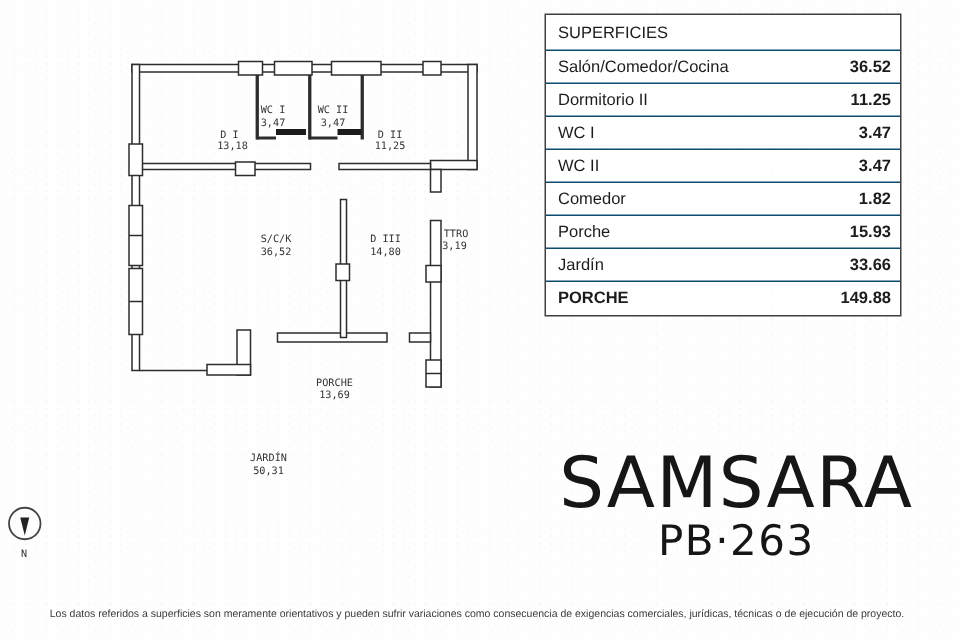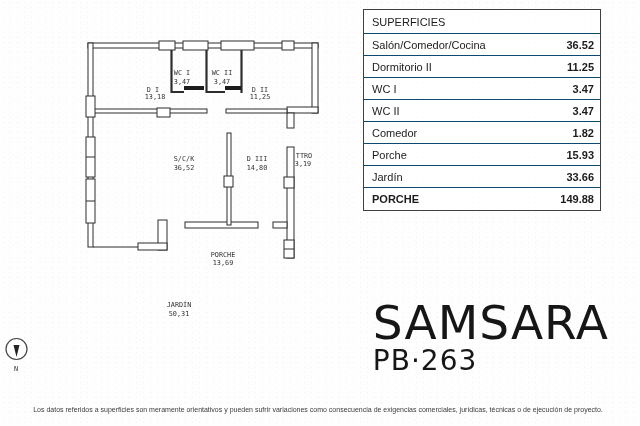--- a/index.html
+++ b/index.html
@@ -31,21 +31,21 @@
   .surf-row {
     display:flex; justify-content:space-between; align-items:center;
     height:22px; padding:0 6px 0 8px;
     border-top:1px solid #0c4a6e;
   }
   .surf-row.header { height:23px; border-top:none; }
   .surf-row.total  { height:23px; font-weight:bold; }
   .surf-row .val { text-align:right;font-weight:bold; }
 
   
-  .branding { position:absolute; right:31px; top:299px; text-align:left; color:#161616; }
+  .branding { position:absolute; right:31px; top:299px; text-align:center; color:#161616; }
   .brand-name {
     font-family:"DejaVu Sans", sans-serif;
     font-size:47px; line-height:1.0; letter-spacing:1px; font-weight:400;
     white-space:nowrap;
   }
   .brand-model {
     font-family:"DejaVu Sans", sans-serif;
     font-size:28px; line-height:1.05; letter-spacing:1px; font-weight:400;
   }
 

